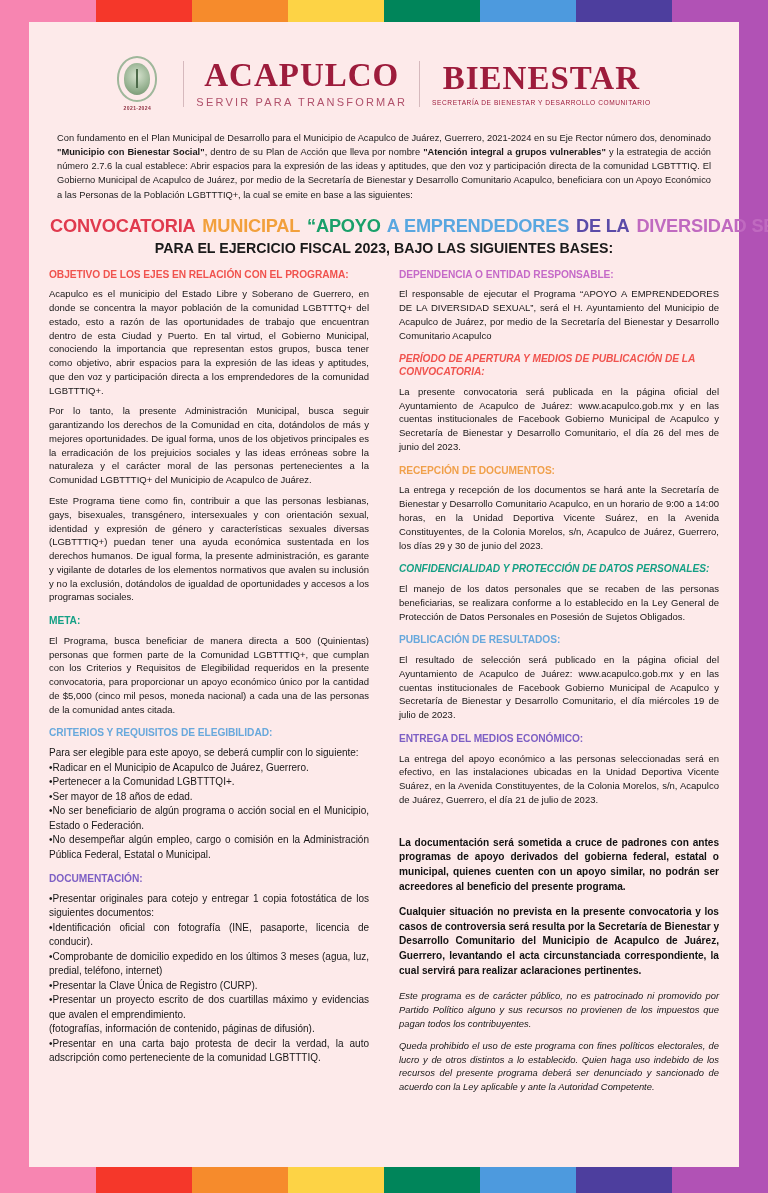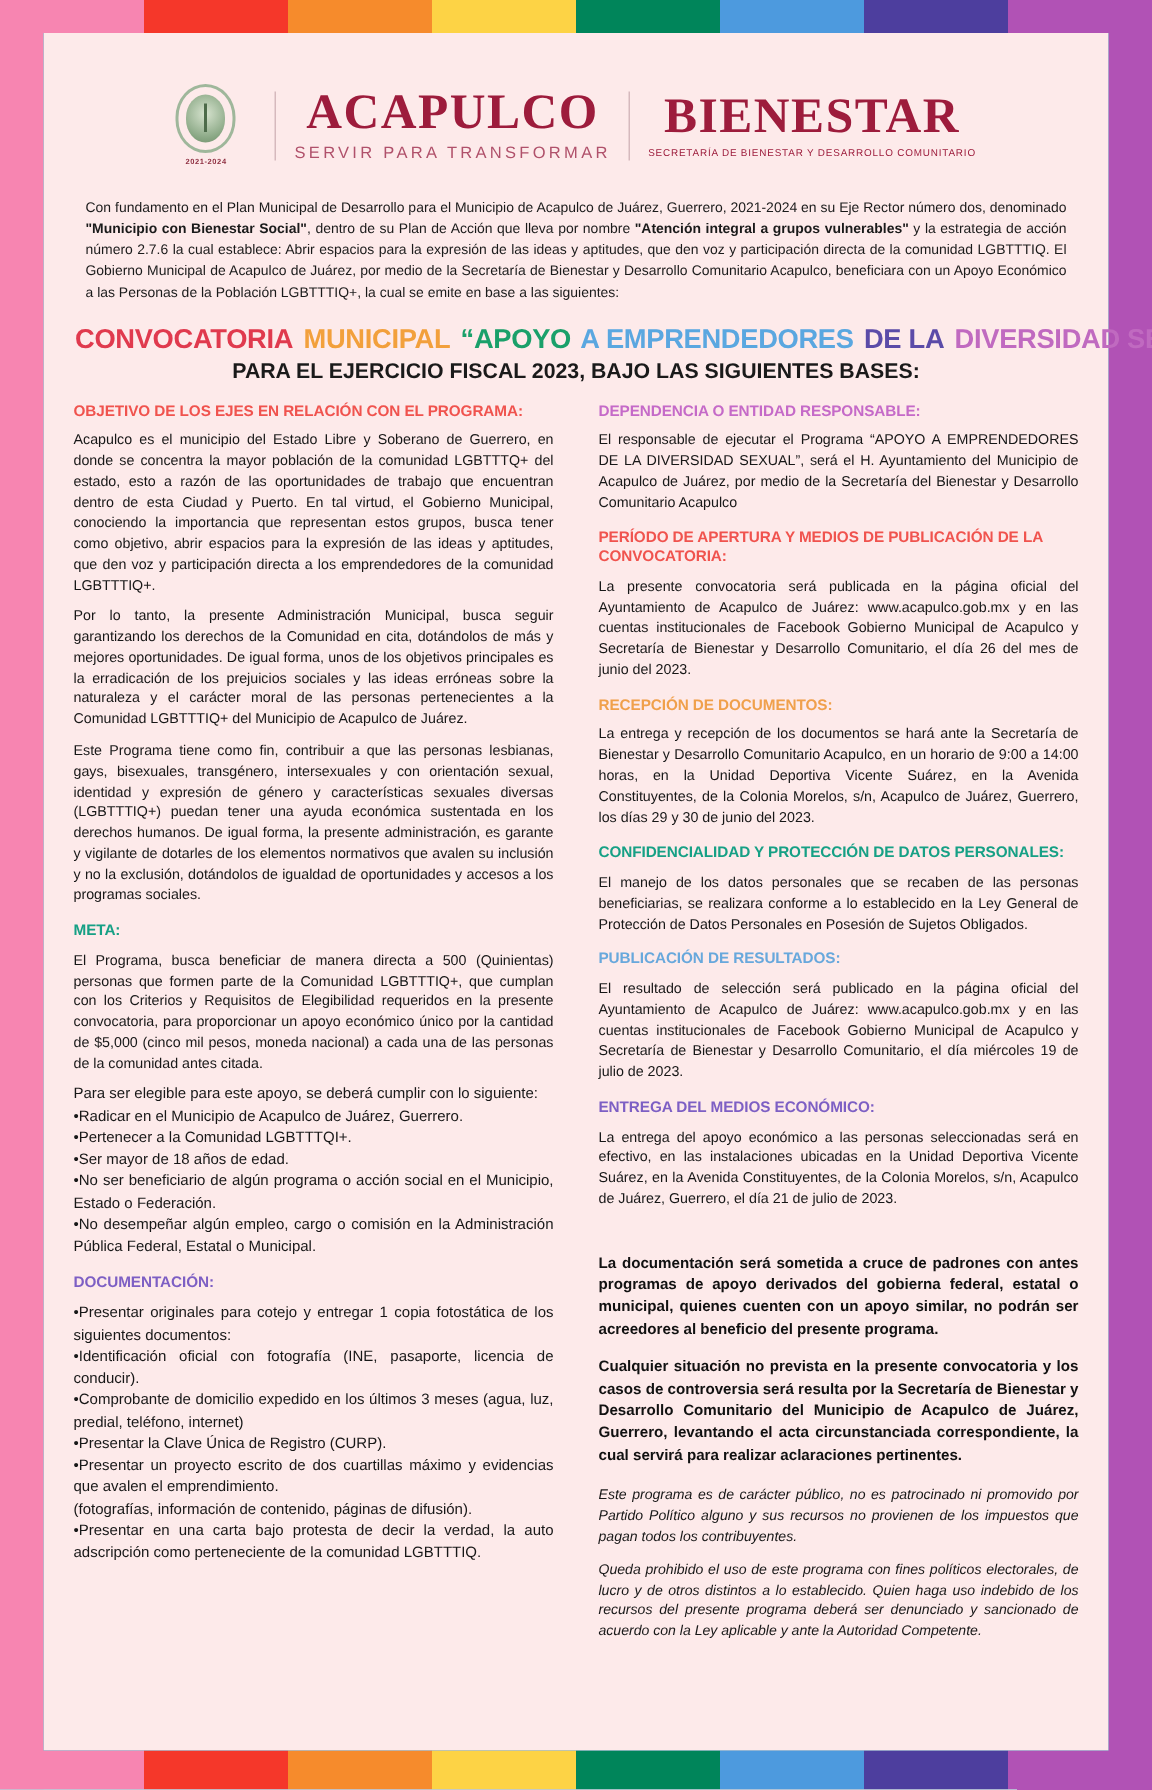--- a/index.html
+++ b/index.html
@@ -9,21 +9,21 @@
     height: 1193px;
     background: #fce9ea;
     font-family: "Liberation Sans", sans-serif;
   }
 
   #poster {
     position: relative;
     width: 768px;
     height: 1193px;
     overflow: hidden;
-    background: #0369a1;
+    background: #eab308;
   }
 
   
   .rainbow-strip {
     position: absolute;
     left: 0;
     width: 768px;
     height: 22px;
     display: flex;
     z-index: 5;
@@ -247,32 +247,33 @@
     <div class="subtitle">PARA EL EJERCICIO FISCAL 2023, BAJO LAS SIGUIENTES BASES:</div>
 
     <div class="cols">
       <div class="col" id="col-left">
           <h3 class="sec" style="color: rgb(240, 83, 78);">OBJETIVO DE LOS EJES EN RELACIÓN CON EL PROGRAMA:</h3>
           <p class="body">Acapulco es el municipio del Estado Libre y Soberano de Guerrero, en donde se concentra la mayor población de la comunidad LGBTTTQ+ del estado, esto a razón de las oportunidades de trabajo que encuentran dentro de esta Ciudad y Puerto. En tal virtud, el Gobierno Municipal, conociendo la importancia que representan estos grupos, busca tener como objetivo, abrir espacios para la expresión de las ideas y aptitudes, que den voz y participación directa a los emprendedores de la comunidad LGBTTTIQ+.</p>
           <p class="body">Por lo tanto, la presente Administración Municipal, busca seguir garantizando los derechos de la Comunidad en cita, dotándolos de más y mejores oportunidades. De igual forma, unos de los objetivos principales es la erradicación de los prejuicios sociales y las ideas erróneas sobre la naturaleza y el carácter moral de las personas pertenecientes a la Comunidad LGBTTTIQ+ del Municipio de Acapulco de Juárez.</p>
           <p class="body">Este Programa tiene como fin, contribuir a que las personas lesbianas, gays, bisexuales, transgénero, intersexuales y con orientación sexual, identidad y expresión de género y características sexuales diversas (LGBTTTIQ+) puedan tener una ayuda económica sustentada en los derechos humanos. De igual forma, la presente administración, es garante y vigilante de dotarles de los elementos normativos que avalen su inclusión y no la exclusión, dotándolos de igualdad de oportunidades y accesos a los programas sociales.</p>
           <h3 class="sec" style="color: rgb(22, 160, 133);">META:</h3>
           <p class="body">El Programa, busca beneficiar de manera directa a 500 (Quinientas) personas que formen parte de la Comunidad LGBTTTIQ+, que cumplan con los Criterios y Requisitos de Elegibilidad requeridos en la presente convocatoria, para proporcionar un apoyo económico único por la cantidad de $5,000 (cinco mil pesos, moneda nacional) a cada una de las personas de la comunidad antes citada.</p>
+          <h3 class="sec" style="color: rgb(104, 168, 220);">CRITERIOS Y REQUISITOS DE ELEGIBILIDAD:</h3>
           <p class="bullets">Para ser elegible para este apoyo, se deberá cumplir con lo siguiente:<br>•Radicar en el Municipio de Acapulco de Juárez, Guerrero.<br>•Pertenecer a la Comunidad LGBTTTQI+.<br>•Ser mayor de 18 años de edad.<br>•No ser beneficiario de algún programa o acción social en el Municipio, Estado o Federación.<br>•No desempeñar algún empleo, cargo o comisión en la Administración Pública Federal, Estatal o Municipal.</p>
           <h3 class="sec" style="color: rgb(125, 95, 196);">DOCUMENTACIÓN:</h3>
           <p class="bullets">•Presentar originales para cotejo y entregar 1 copia fotostática de los siguientes documentos:<br>•Identificación oficial con fotografía (INE, pasaporte, licencia de conducir).<br>•Comprobante de domicilio expedido en los últimos 3 meses (agua, luz, predial, teléfono, internet)<br>•Presentar la Clave Única de Registro (CURP).<br>•Presentar un proyecto escrito de dos cuartillas máximo y evidencias que avalen el emprendimiento.<br>(fotografías, información de contenido, páginas de difusión).<br>•Presentar en una carta bajo protesta de decir la verdad, la auto adscripción como perteneciente de la comunidad LGBTTTIQ.</p>
         </div>
       <div class="col" id="col-right">
           <h3 class="sec" style="color: rgb(197, 106, 200);">DEPENDENCIA O ENTIDAD RESPONSABLE:</h3>
           <p class="body">El responsable de ejecutar el Programa “APOYO A EMPRENDEDORES DE LA DIVERSIDAD SEXUAL”, será el H. Ayuntamiento del Municipio de Acapulco de Juárez, por medio de la Secretaría del Bienestar y Desarrollo Comunitario Acapulco</p>
-          <h3 class="sec" style="color: rgb(240, 83, 78);">PERÍODO DE APERTURA Y MEDIOS DE PUBLICACIÓN DE LA CONVOCATORIA:</h3>
+          <h3 class="sec" style="color: rgb(240, 83, 78); font-style: italic;">PERÍODO DE APERTURA Y MEDIOS DE PUBLICACIÓN DE LA CONVOCATORIA:</h3>
           <p class="body">La presente convocatoria será publicada en la página oficial del Ayuntamiento de Acapulco de Juárez: www.acapulco.gob.mx y en las cuentas institucionales de Facebook Gobierno Municipal de Acapulco y Secretaría de Bienestar y Desarrollo Comunitario, el día 26 del mes de junio del 2023.</p>
           <h3 class="sec" style="color: rgb(240, 160, 75);">RECEPCIÓN DE DOCUMENTOS:</h3>
           <p class="body">La entrega y recepción de los documentos se hará ante la Secretaría de Bienestar y Desarrollo Comunitario Acapulco, en un horario de 9:00 a 14:00 horas, en la Unidad Deportiva Vicente Suárez, en la Avenida Constituyentes, de la Colonia Morelos, s/n, Acapulco de Juárez, Guerrero, los días 29 y 30 de junio del 2023.</p>
-          <h3 class="sec" style="color: rgb(22, 160, 133);">CONFIDENCIALIDAD Y PROTECCIÓN DE DATOS PERSONALES:</h3>
+          <h3 class="sec" style="color: rgb(22, 160, 133); font-style: italic;">CONFIDENCIALIDAD Y PROTECCIÓN DE DATOS PERSONALES:</h3>
           <p class="body">El manejo de los datos personales que se recaben de las personas beneficiarias, se realizara conforme a lo establecido en la Ley General de Protección de Datos Personales en Posesión de Sujetos Obligados.</p>
           <h3 class="sec" style="color: rgb(104, 168, 220);">PUBLICACIÓN DE RESULTADOS:</h3>
           <p class="body">El resultado de selección será publicado en la página oficial del Ayuntamiento de Acapulco de Juárez: www.acapulco.gob.mx y en las cuentas institucionales de Facebook Gobierno Municipal de Acapulco y Secretaría de Bienestar y Desarrollo Comunitario, el día miércoles 19 de julio de 2023.</p>
           <h3 class="sec" style="color: rgb(125, 95, 196);">ENTREGA DEL MEDIOS ECONÓMICO:</h3>
           <p class="body">La entrega del apoyo económico a las personas seleccionadas será en efectivo, en las instalaciones ubicadas en la Unidad Deportiva Vicente Suárez, en la Avenida Constituyentes, de la Colonia Morelos, s/n, Acapulco de Juárez, Guerrero, el día 21 de julio de 2023.</p>
           <div class="spacer-lg"></div>
           <p class="bold">La documentación será sometida a cruce de padrones con antes programas de apoyo derivados del gobierna federal, estatal o municipal, quienes cuenten con un apoyo similar, no podrán ser acreedores al beneficio del presente programa.</p>
           <p class="bold">Cualquier situación no prevista en la presente convocatoria y los casos de controversia será resulta por la Secretaría de Bienestar y Desarrollo Comunitario del Municipio de Acapulco de Juárez, Guerrero, levantando el acta circunstanciada correspondiente, la cual servirá para realizar aclaraciones pertinentes.</p>
           <p class="italic">Este programa es de carácter público, no es patrocinado ni promovido por Partido Político alguno y sus recursos no provienen de los impuestos que pagan todos los contribuyentes.</p>
           <p class="italic">Queda prohibido el uso de este programa con fines políticos electorales, de lucro y de otros distintos a lo establecido. Quien haga uso indebido de los recursos del presente programa deberá ser denunciado y sancionado de acuerdo con la Ley aplicable y ante la Autoridad Competente.</p>

